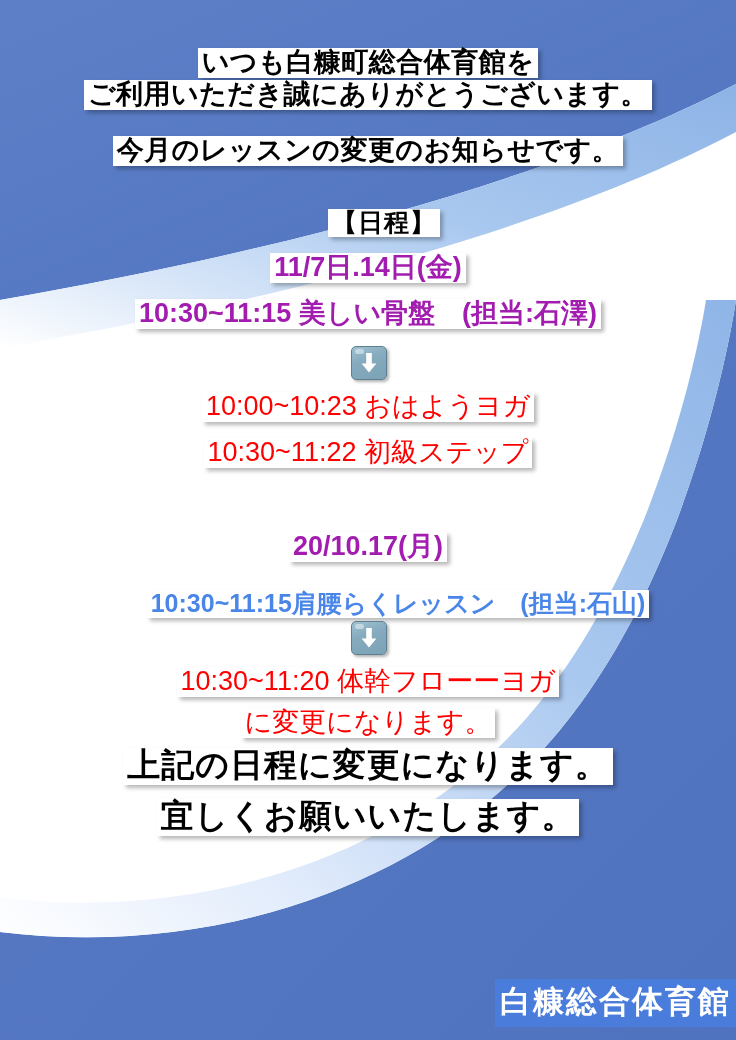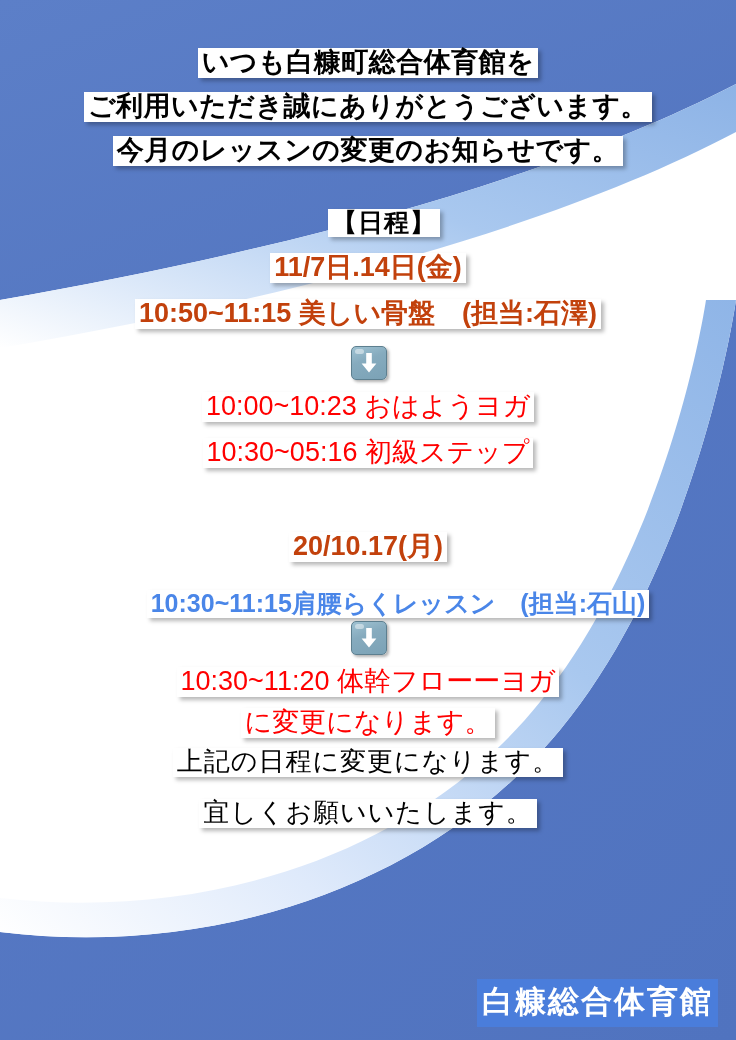--- a/index.html
+++ b/index.html
@@ -64,53 +64,53 @@
   
   .nittei span.txt {
     color: #000000;
     font-weight: bold;
     font-size: 25px;
     letter-spacing: 1px;
   }
 
   
   .blue span.txt {
-    color: #c2410c;
+    color: #a21caf;
     font-weight: bold;
     font-size: 27px;
     letter-spacing: 0px;
   }
   .blue-sm span.txt {
     color: #4a86e8;
     font-weight: bold;
     font-size: 25px;
   }
 
   
   .red span.txt {
     color: #ff0000;
     font-weight: normal;
     font-size: 27px;
   }
 
   
   .big span.txt {
     color: #000000;
-    font-weight: normal;
-    font-size: 26px;
+    font-weight: bold;
+    font-size: 33px;
     letter-spacing: 1px;
   }
 
   
   #footer-line {
     position: absolute;
     left: 0;
     width: 736px;
     text-align: right;
-    padding-right: 18px;
+    padding-right: 0;
     box-sizing: border-box;
   }
   #footer-line span.txt {
     display: inline-block;
     color: #ffffff;
     background: #4a7ddb;
     font-weight: bold;
     font-size: 31px;
     letter-spacing: 2px;
     padding: 2px 5px 4px 5px;
@@ -193,49 +193,49 @@
              L0,898
              C208,922 418,854 540,702
              C672,538 706,300 706,300 Z"></path>
   </svg>
 
   <div id="content">
 
     <div class="line hdr" style="top:48px;">
       <span class="txt">いつも白糠町総合体育館を</span>
     </div>
-    <div class="line hdr" style="top:92px;">
+    <div class="line hdr" style="top:80px;">
       <span class="txt">ご利用いただき誠にありがとうございます。</span>
     </div>
     <div class="line hdr" style="top:136px;">
       <span class="txt">今月のレッスンの変更のお知らせです。</span>
     </div>
 
     <div class="line nittei" style="top:209px;margin-left:16px;">
       <span class="txt">【日程】</span>
     </div>
 
     <div class="line blue" style="top:253px;">
       <span class="txt">11/7日.14日(金)</span>
     </div>
     <div class="line blue" style="top:299px;">
-      <span class="txt">10:50~11:15 美しい骨盤　(担当:石澤)</span>
+      <span class="txt">10:30~11:15 美しい骨盤　(担当:石澤)</span>
     </div>
 
     <div class="arrow-btn" style="left:351px; top:346px;">
       <svg width="18" height="22" viewBox="0 0 18 22" xmlns="http://www.w3.org/2000/svg">
         <path d="M6.2,1 L11.8,1 L11.8,11.6 L16.4,11.6 L9,20.6 L1.6,11.6 L6.2,11.6 Z" fill="#ffffff"></path>
       </svg>
     </div>
 
     <div class="line red" style="top:392px;">
       <span class="txt">10:00~10:23 おはようヨガ</span>
     </div>
     <div class="line red" style="top:438px;">
-      <span class="txt">10:30~05:16 初級ステップ</span>
+      <span class="txt">10:30~11:22 初級ステップ</span>
     </div>
 
     <div class="line blue" style="top:532px;">
       <span class="txt">20/10.17(月)</span>
     </div>
     <div class="line blue-sm" style="top:590px;padding-left:30px;">
       <span class="txt">10:30~11:15肩腰らくレッスン　(担当:石山)</span>
     </div>
 
     <div class="arrow-btn" style="left:351px; top:621px;">

